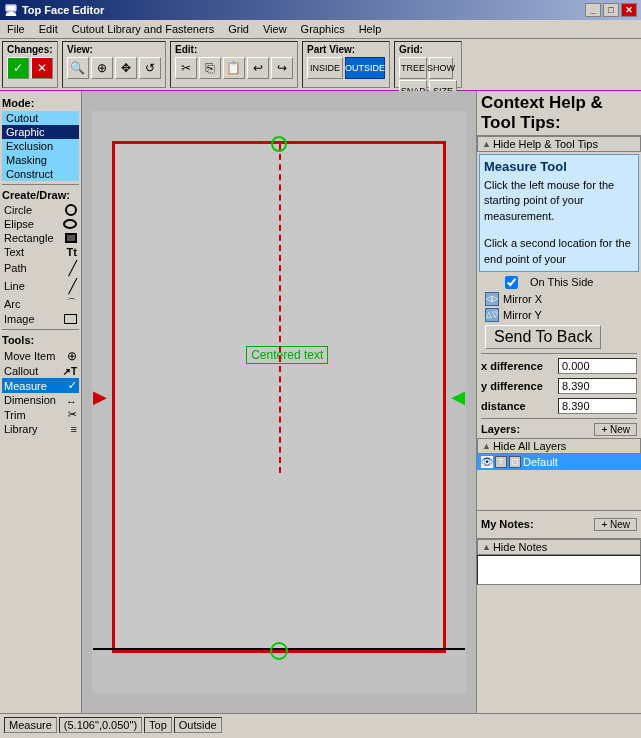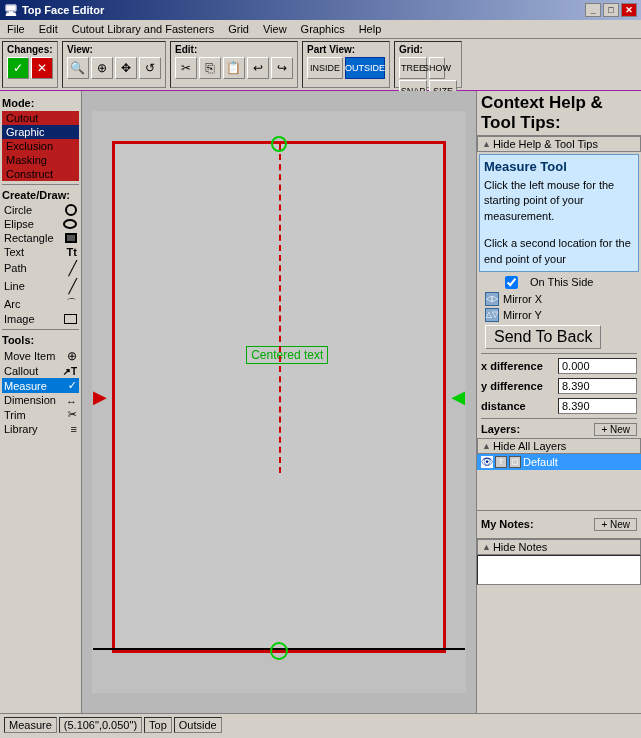--- a/index.html
+++ b/index.html
@@ -102,21 +102,21 @@
       font-weight: bold;
       margin-top: 4px;
       margin-bottom: 2px;
       font-size: 11px;
     }
     .mode-btn {
       display: block;
       width: 100%;
       text-align: left;
       padding: 1px 4px;
-      background: #b91c1c;
+      background: #7dd3fc;
       border: none;
       cursor: pointer;
       font-size: 11px;
     }
     .mode-btn.active { background: #0a246a; color: white; }
     .tool-row {
       display: flex;
       align-items: center;
       padding: 1px 2px;
       cursor: pointer;
@@ -385,21 +385,21 @@
       </div>
     </div>
   </div>
 
   <div class="toolbar-section">
     <div class="toolbar-section-label">Grid:</div>
     <div class="toolbar-section-controls">
       <div style="display:flex; flex-direction:column; font-size:9px; gap:1px;">
         <div style="display:flex; gap:2px;">
           <div class="tool-btn" style="width:28px; font-size:9px;">TREE</div>
-          <div class="tool-btn" style="width:16px; font-size:9px;">SHOW</div>
+          <div class="tool-btn" style="width:24px; font-size:9px;">SHOW</div>
         </div>
         <div style="display:flex; gap:2px;">
           <div class="tool-btn" style="width:28px; font-size:9px;">SNAP</div>
           <div class="tool-btn" style="width:28px; font-size:9px;">SIZE</div>
         </div>
       </div>
     </div>
   </div>
 </div>
 

